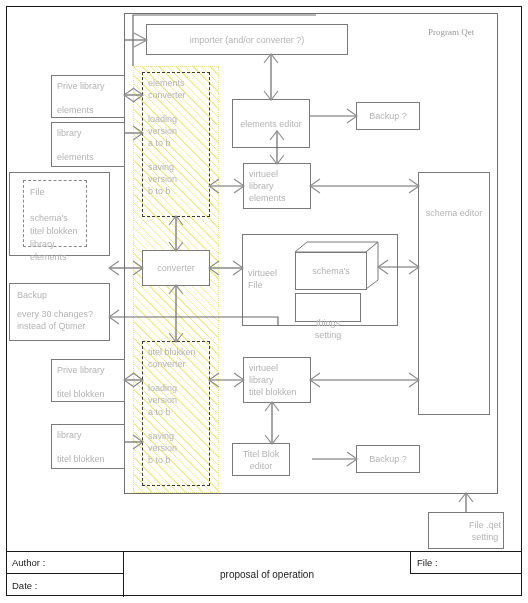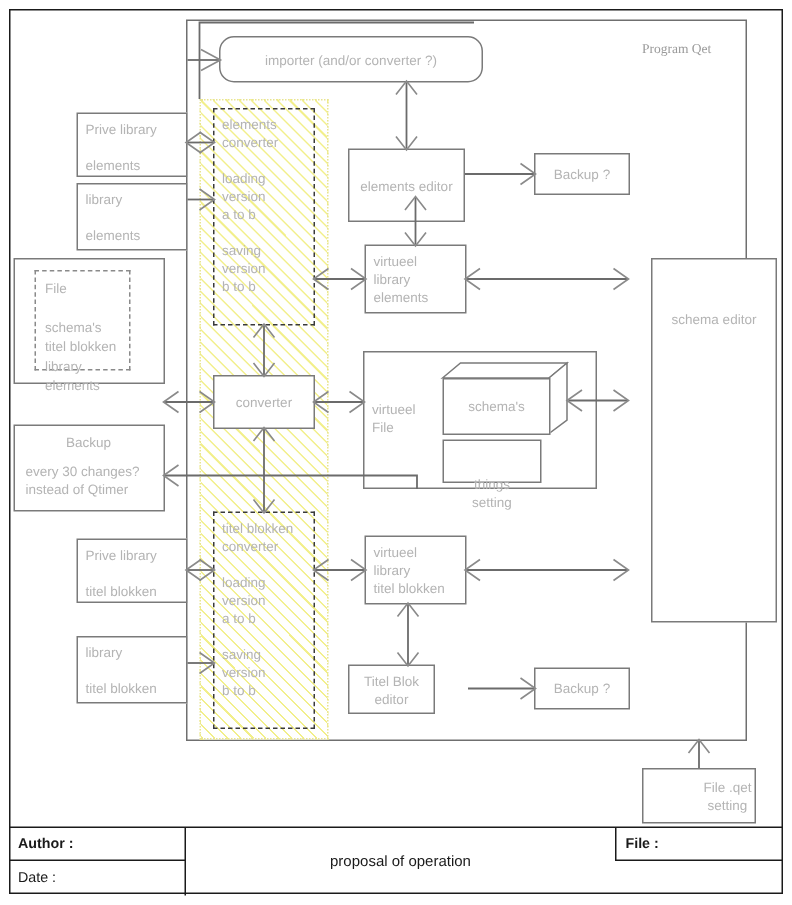--- a/index.html
+++ b/index.html
@@ -75,21 +75,21 @@
     box-sizing:border-box;border-top:1.4px solid #1a1a1a;
   }
   .tb-cell{
     position:absolute;box-sizing:border-box;
     font-size:9.5px;color:#1a1a1a;
     display:flex;align-items:center;
   }
   .tb-left{left:0;width:118px;padding-left:6px;border-right:1.4px solid #1a1a1a;}
   .tb-right{left:404px;width:112px;padding-left:6px;border-left:1.4px solid #1a1a1a;}
   .tb-mid{left:118px;width:286px;top:0;height:45px;justify-content:center;font-size:10px;}
-  .tb-row-top{top:0;height:22px;border-bottom:1.4px solid #1a1a1a;font-weight:bold;}
+  .tb-row-top{top:0;height:22px;border-bottom:1.4px solid #1a1a1a;}
   .tb-row-bot{top:22px;height:23px;}
 </style>
 </head>
 <body>
 
 <div id="sheet">
 
   <div class="frame"></div>
 
   <div class="program-box" style="left:124px;top:13px;width:374px;height:481px;"></div>
@@ -108,33 +108,33 @@
 
   <div class="node topleft" style="left:9px;top:172px;width:101px;height:84px;padding:0;"></div>
   <div class="inner-dash" style="left:23px;top:180px;width:64px;height:67px;">File
 
 schema's
 titel blokken
 library
 elements</div>
 
   <div class="node topleft" style="left:9px;top:283px;width:101px;height:58px;padding:0;"></div>
-  <div class="node transparent topleft" style="left:14px;top:287px;width:94px;height:14px;border:none;padding:2px 3px;margin-left:27px;">Backup</div>
+  <div class="node transparent topleft" style="left:14px;top:287px;width:94px;height:14px;border:none;padding:2px 3px;">Backup</div>
   <div class="node transparent topleft" style="left:14px;top:306px;width:96px;height:30px;border:none;padding:2px 3px;">every 30 changes?
 instead of Qtimer</div>
 
   <div class="node" style="left:51px;top:359px;width:74px;height:43px;">Prive library
 
 titel blokken</div>
 
   <div class="node" style="left:51px;top:424px;width:74px;height:45px;">library
 
 titel blokken</div>
 
-  <div class="node center" style="left:146px;top:24px;width:176px;height:31px;border-radius:10px;">
+  <div class="node center" style="left:146px;top:24px;width:202px;height:31px;">
     <span>importer (and/or converter ?)</span>
   </div>
 
   <div class="node dashed topleft" style="left:142px;top:72px;width:68px;height:145px;color:#b4b4b4;">elements
 converter
 
 loading
 version
 a to b
 
@@ -187,21 +187,21 @@
 titel blokken</div>
 
   <div class="node center" style="left:232px;top:443px;width:58px;height:33px;">
     <span>Titel Blok editor</span>
   </div>
 
   <div class="node center" style="left:356px;top:102px;width:64px;height:28px;">
     <span>Backup ?</span>
   </div>
 
-  <div class="node topleft" style="left:418px;top:172px;width:84px;height:243px;margin-left:16px;">
+  <div class="node topleft" style="left:418px;top:172px;width:72px;height:243px;">
     <span style="display:block;text-align:center;padding-top:18px;">schema editor</span>
   </div>
 
   <div class="node center" style="left:356px;top:445px;width:64px;height:28px;">
     <span>Backup ?</span>
   </div>
 
   <div class="node center" style="left:428px;top:512px;width:76px;height:37px;justify-content:flex-end;">
     <span style="white-space:pre-line;">File  .qet
 setting</span>

